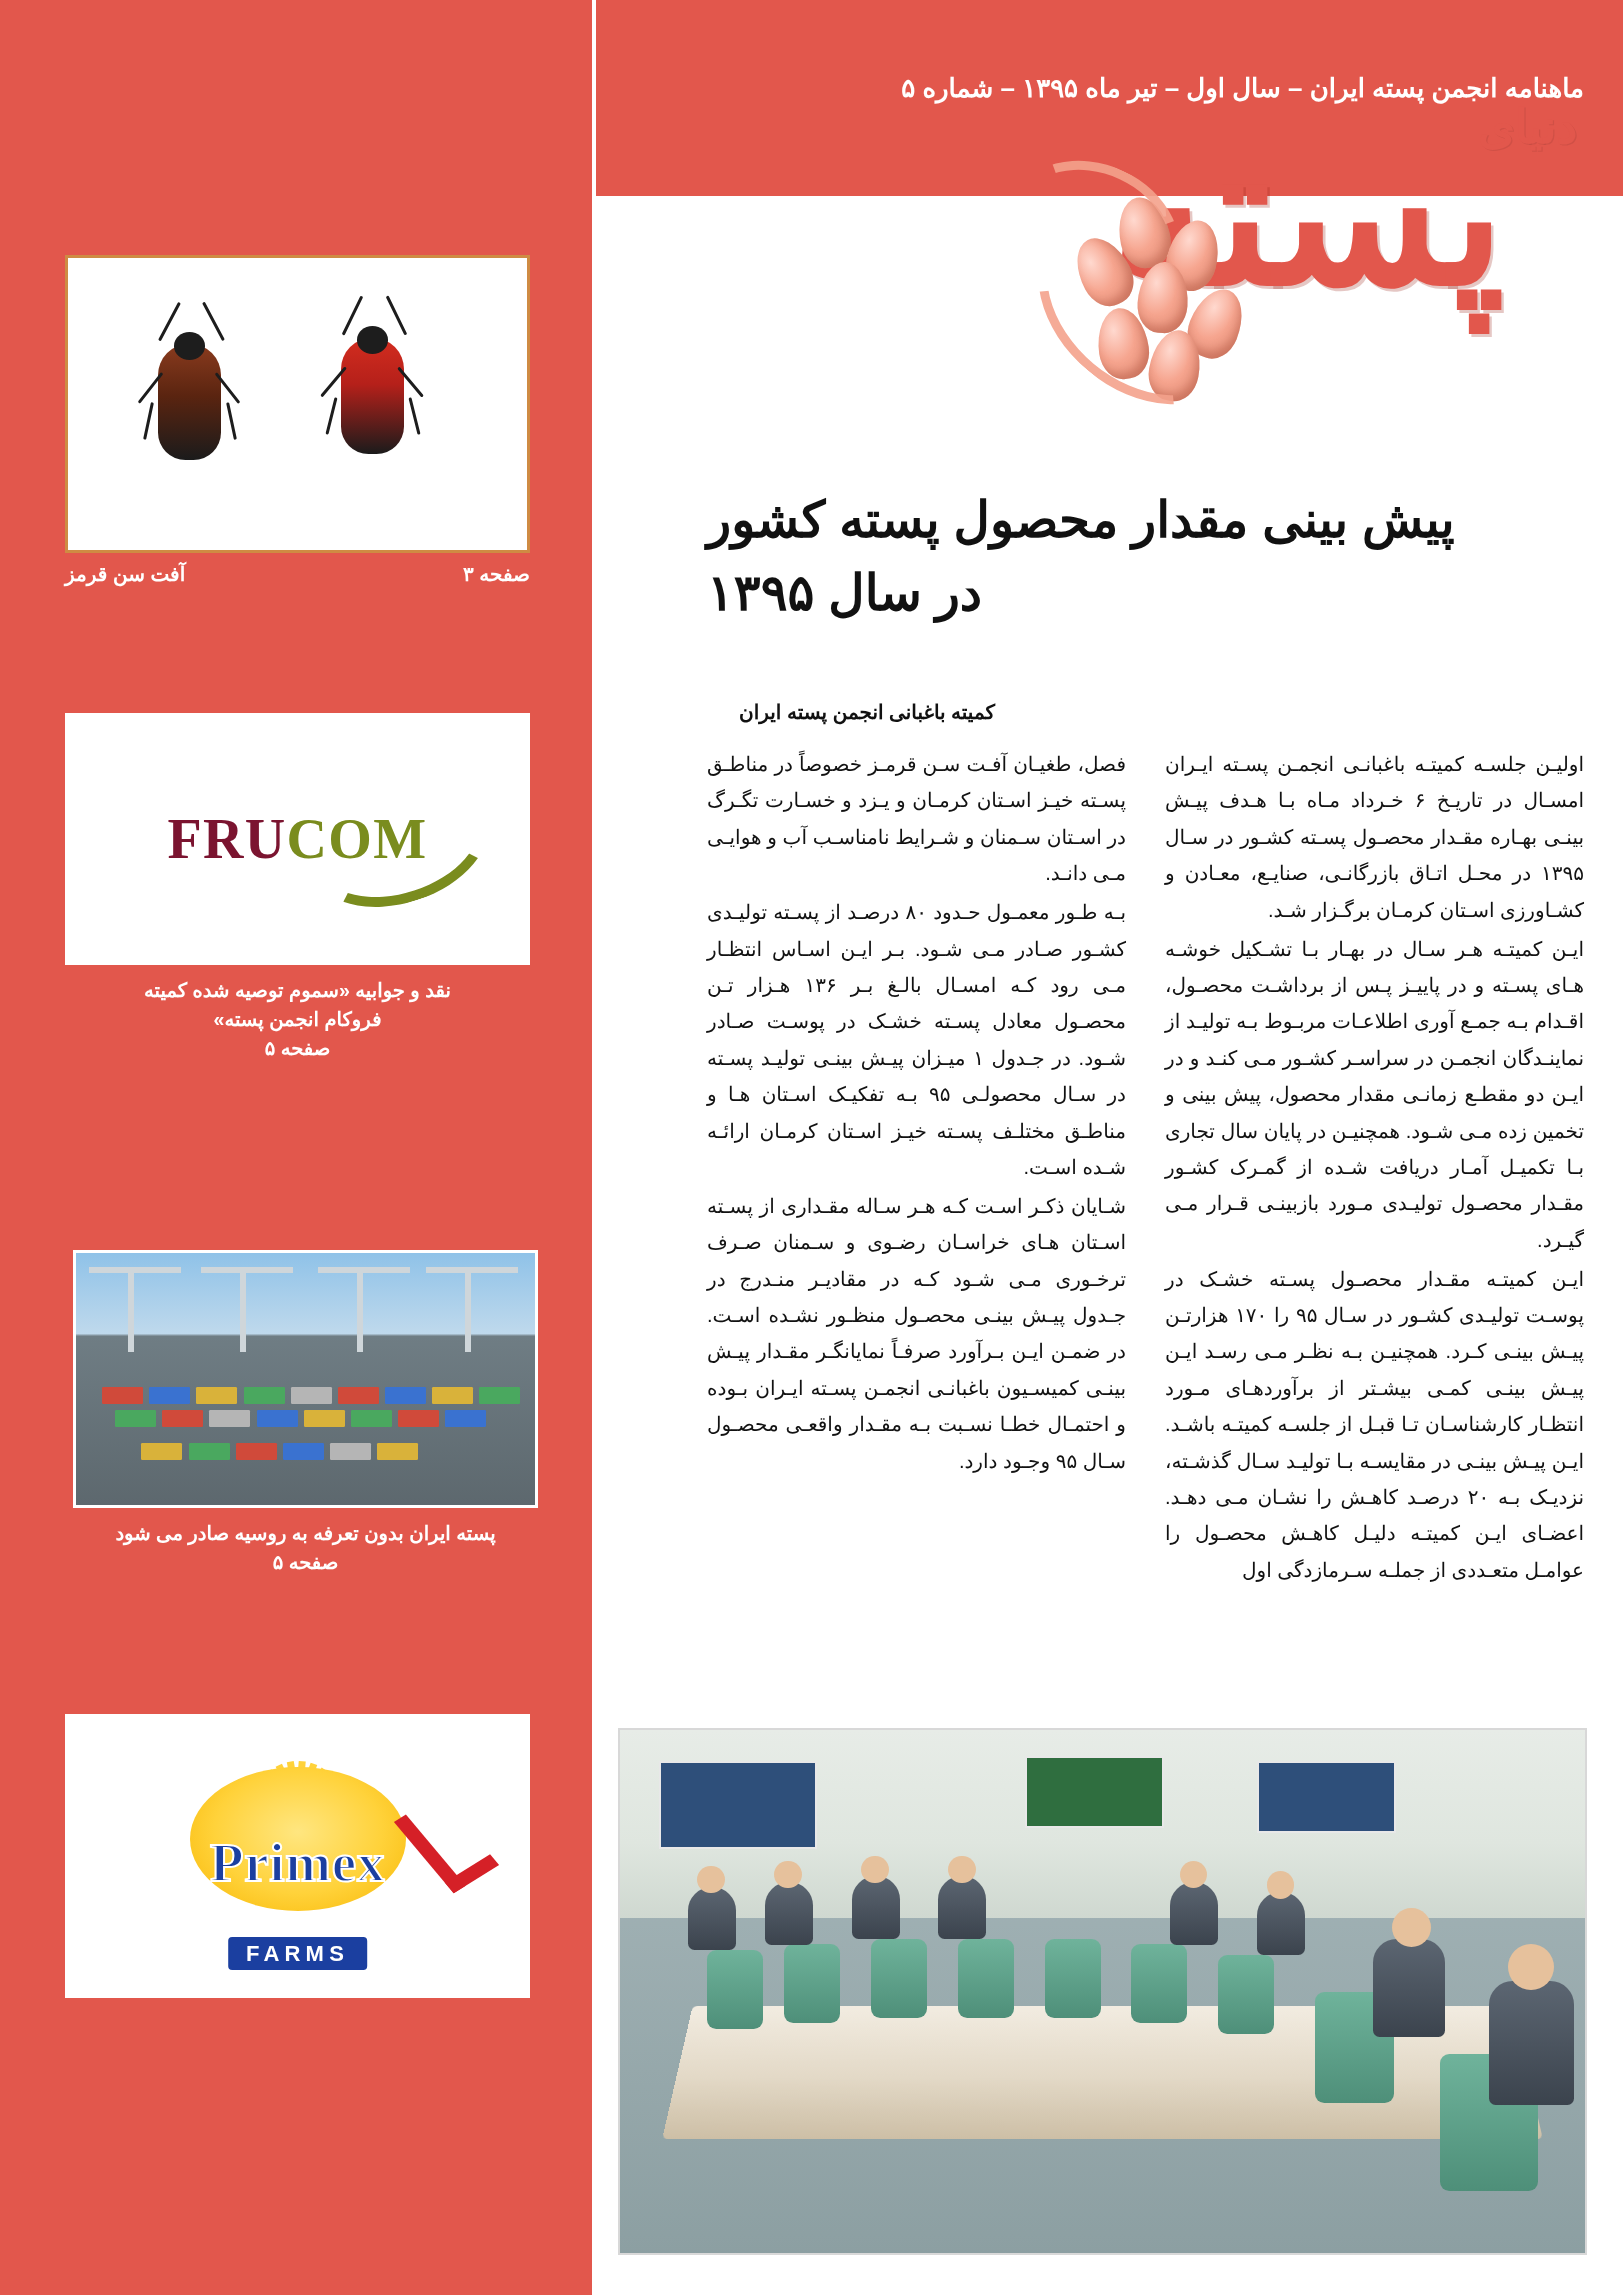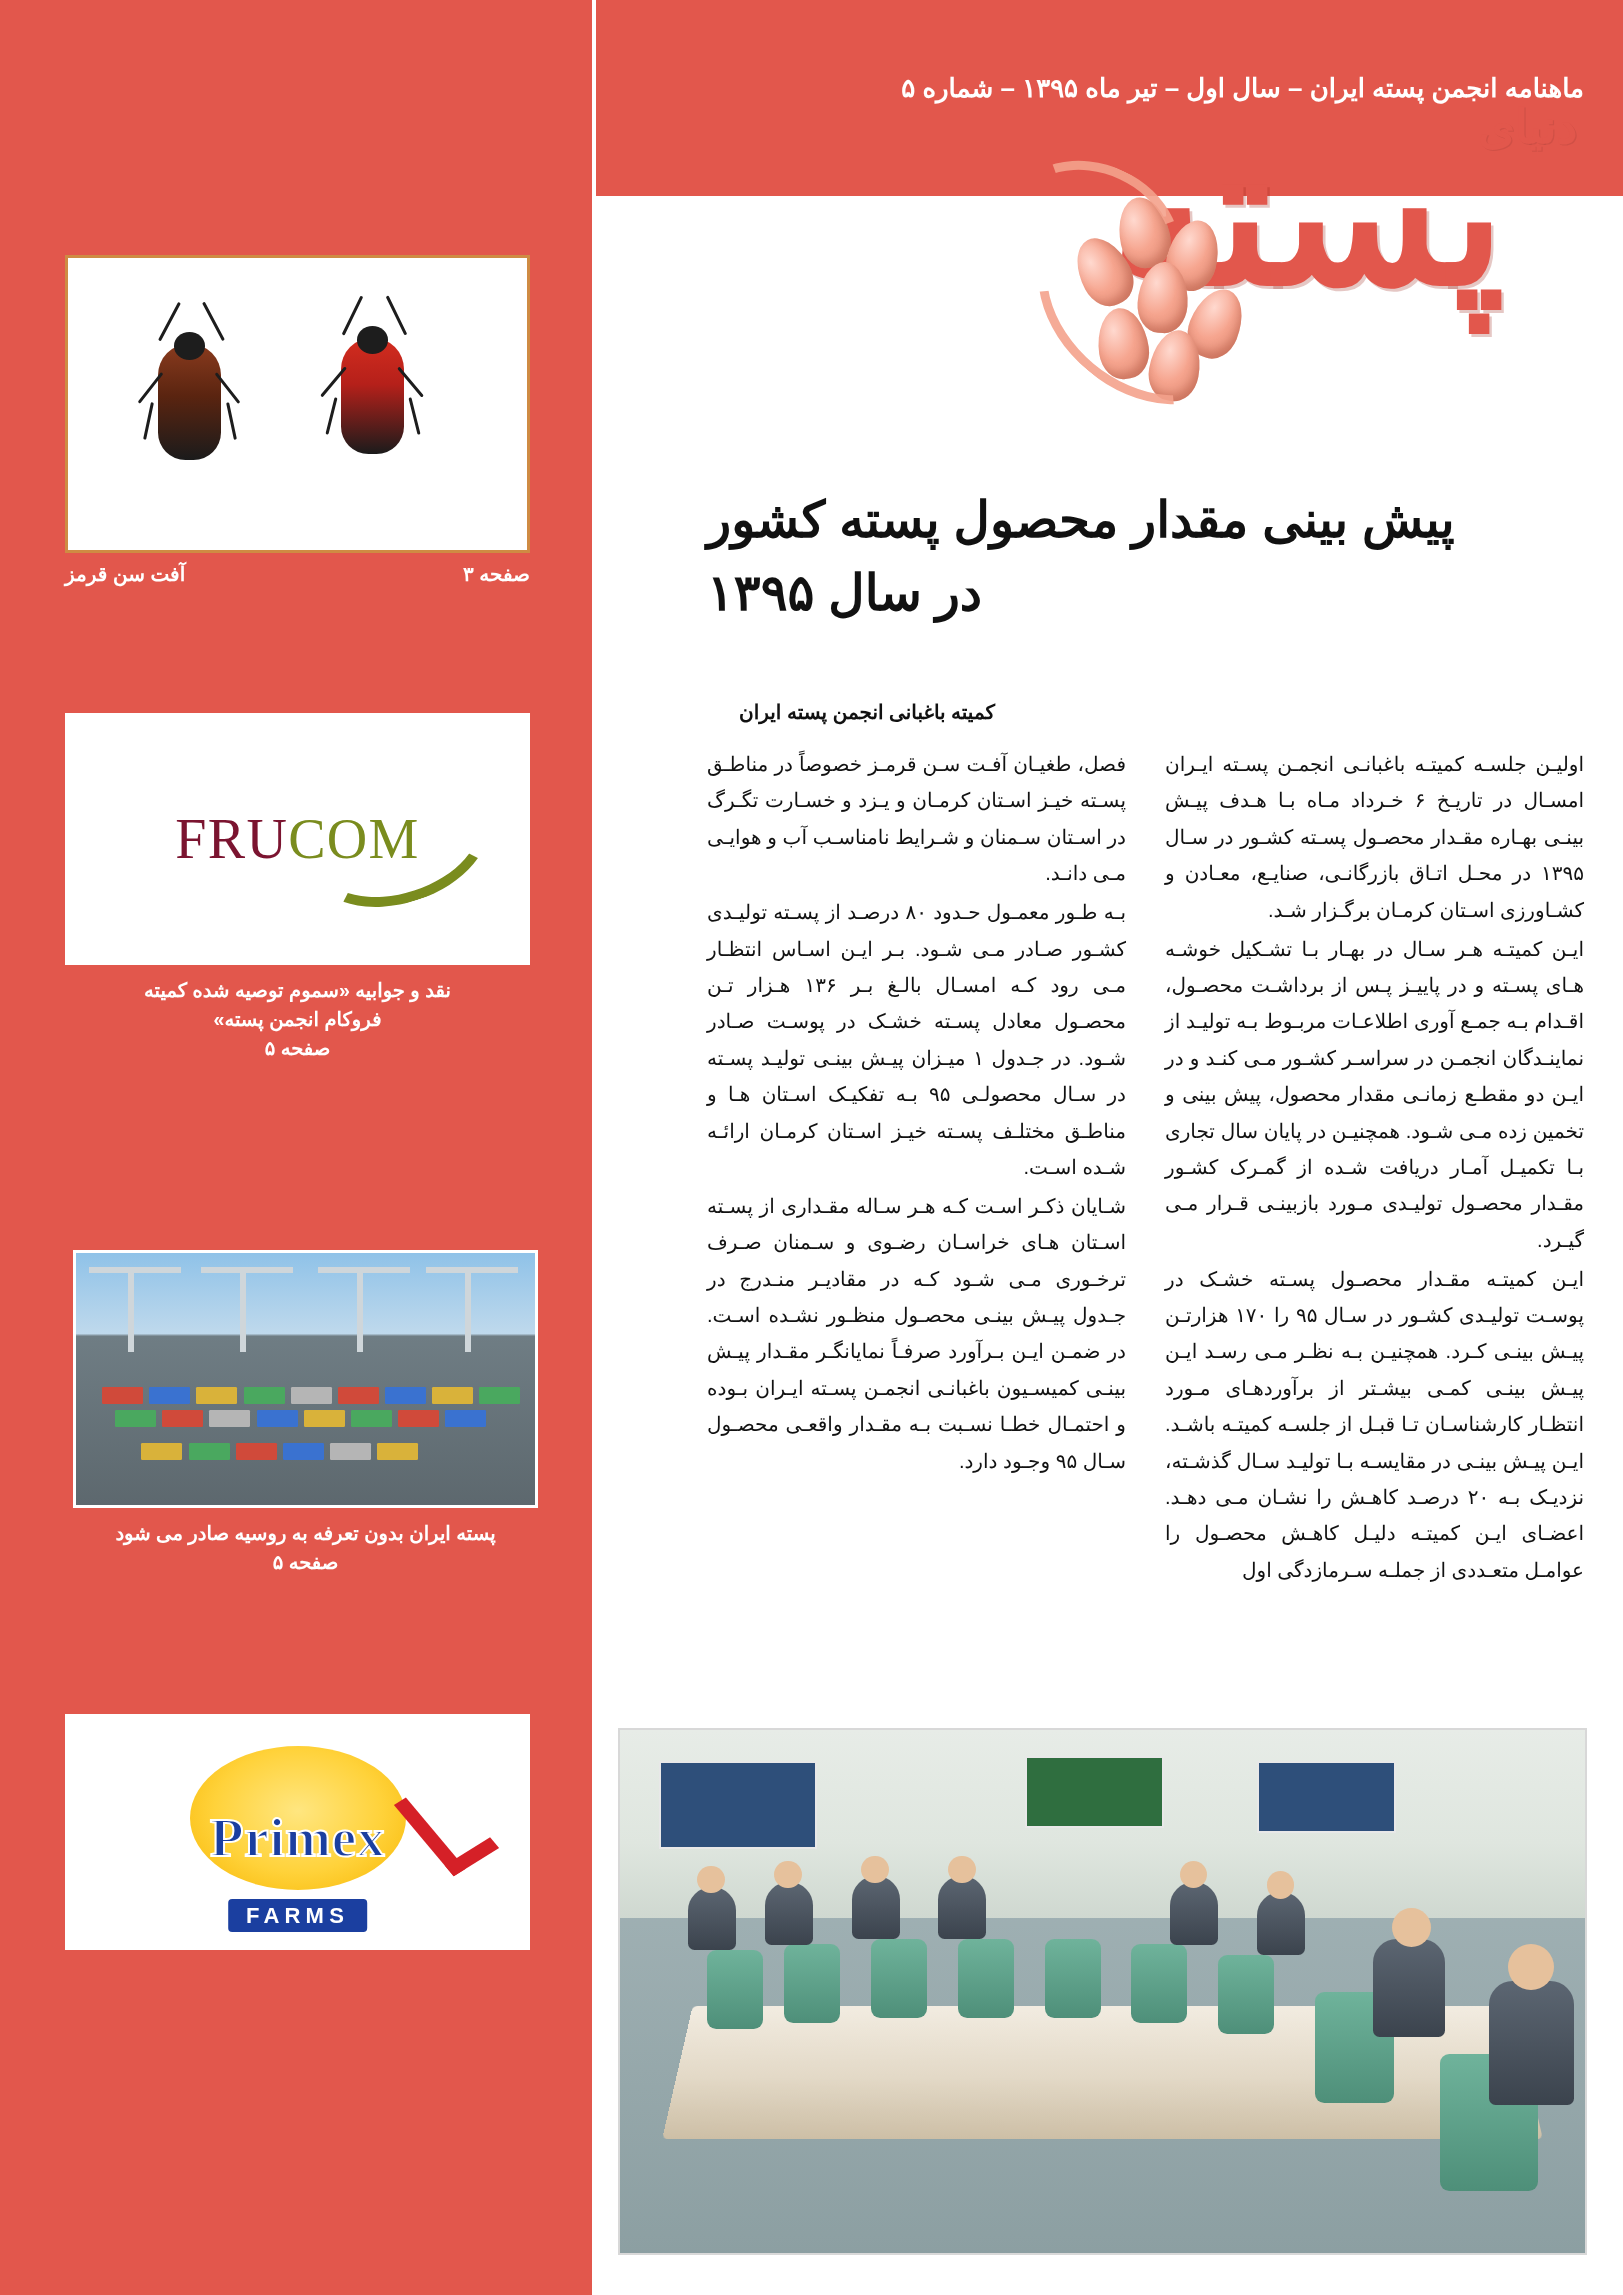--- a/index.html
+++ b/index.html
@@ -258,21 +258,21 @@
   
   .frucom-box {
     height: 252px;
     background: #ffffff;
     border: 3.3px solid #ffffff;
     position: relative;
     box-sizing: border-box;
   }
   .frucom-text {
     position:absolute; left:50%; top:50%; transform:translate(-50%,-50%);
-    font-size: 56px; font-weight: normal; letter-spacing: 1.3px;
+    font-size: 56px; font-weight: bold; letter-spacing: 1.3px;
     font-family: "Liberation Serif", serif;
     white-space: nowrap;
   }
   .fru { color:#7b1430; }
   .com { color:#7a8c1e; }
   .frucom-swoosh {
     position:absolute; left:52%; top:28%; width:164px; height:98px;
     border: 10.5px solid #7a8c1e; border-radius:50%;
     border-color: transparent transparent #7a8c1e transparent;
     transform: rotate(-18deg);
@@ -292,21 +292,21 @@
   }
   .crane:after {
     content:""; position:absolute; left:-39px; top:0; width:92px; height:5.2px; background:#cfd6da;
   }
   .ctr {
     position:absolute; width:41px; height:17px; border-radius:1.3px;
   }
 
   
   .primex-box {
-    height: 236px;
+    height: 284px;
     background:#ffffff;
     border: 3.3px solid #ffffff;
     position: relative;
     box-sizing: border-box;
     overflow:hidden;
   }
   .sun {
     position:absolute; left:50%; top:44%; transform:translate(-50%,-50%);
     width: 216px; height: 144px; border-radius:50%;
     background: radial-gradient(ellipse at 50% 45%, #ffe680 0%, #ffd23a 55%, #f7b500 100%);

